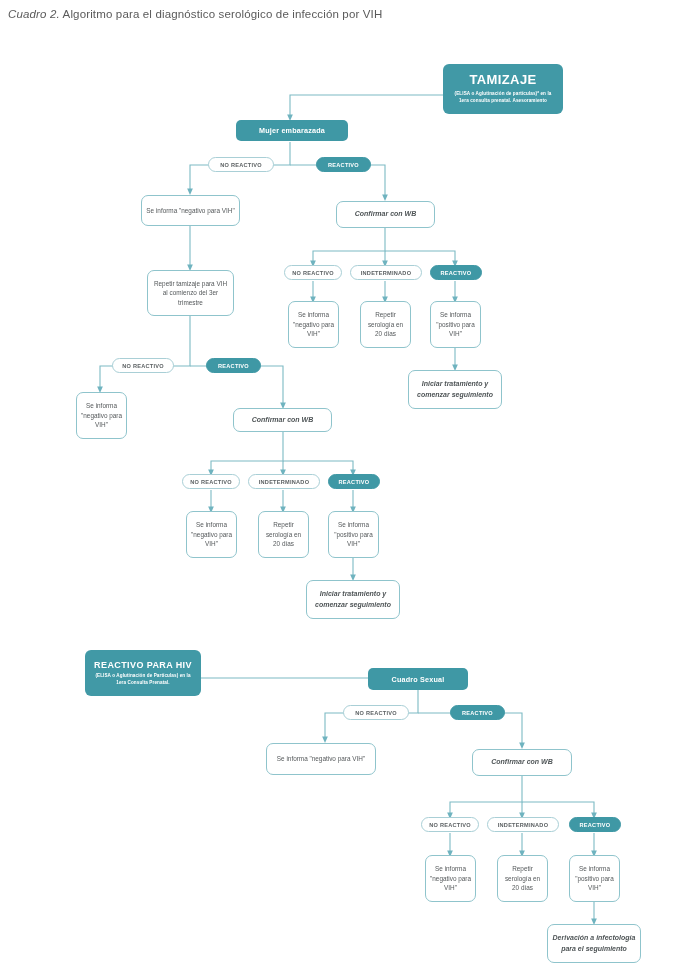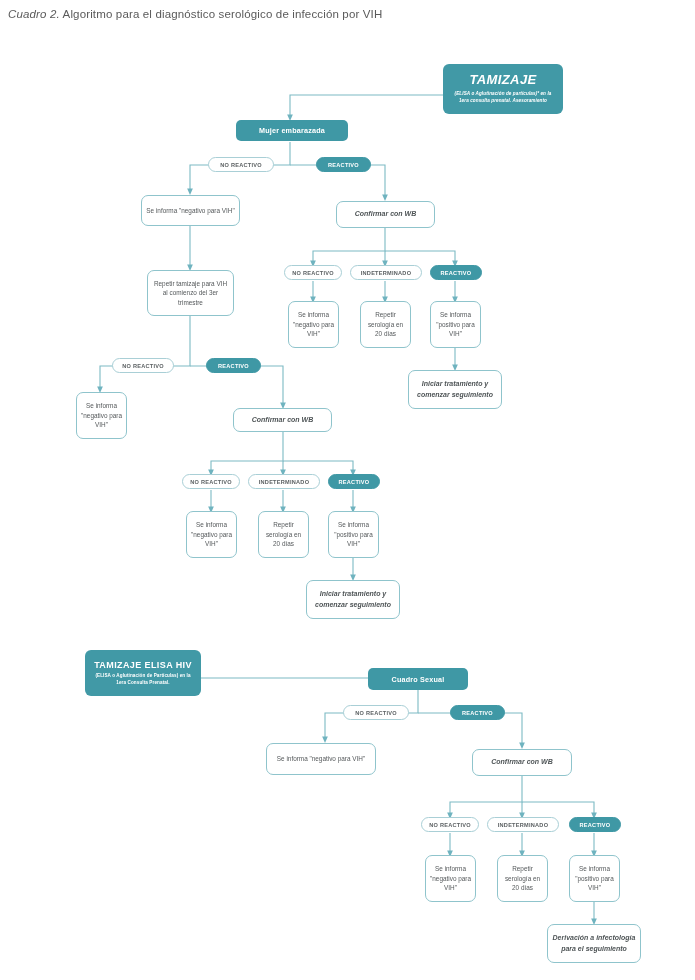--- a/index.html
+++ b/index.html
@@ -100,21 +100,21 @@
       <path d="M522,776 L522,802 L450,802 L450,816"></path>
       <path d="M522,802 L522,816"></path>
       <path d="M522,802 L594,802 L594,816"></path>
       <path d="M450,833 L450,854"></path>
       <path d="M522,833 L522,854"></path>
       <path d="M594,833 L594,854"></path>
       <path d="M594,902 L594,922"></path>
     </g>
   </svg>
 
-  <div class="node n-solid" style="left:443px;top:64px;width:120px;height:50px;font-style:italic;">
+  <div class="node n-solid" style="left:443px;top:64px;width:120px;height:50px;">
     <div class="ttl">TAMIZAJE</div>
     <div class="sub">(ELISA o Aglutinación de partículas)* en la 1era consulta prenatal. Asesoramiento</div>
   </div>
 
   <div class="node n-bar" style="left:236px;top:120px;width:112px;height:21px;">Mujer embarazada</div>
 
   <div class="pill pill-open" style="left:208px;top:157px;width:66px;">NO REACTIVO</div>
   <div class="pill pill-solid" style="left:316px;top:157px;width:55px;">REACTIVO</div>
 
   <div class="node n-open" style="left:141px;top:195px;width:99px;height:31px;">Se informa "negativo para VIH"</div>
@@ -144,21 +144,21 @@
   <div class="pill pill-open" style="left:248px;top:474px;width:72px;">INDETERMINADO</div>
   <div class="pill pill-solid" style="left:328px;top:474px;width:52px;">REACTIVO</div>
 
   <div class="node n-open" style="left:186px;top:511px;width:51px;height:47px;">Se informa "negativo para VIH"</div>
   <div class="node n-open" style="left:258px;top:511px;width:51px;height:47px;">Repetir serología en 20 días</div>
   <div class="node n-open" style="left:328px;top:511px;width:51px;height:47px;">Se informa "positivo para VIH"</div>
 
   <div class="node n-open em" style="left:306px;top:580px;width:94px;height:39px;">Iniciar tratamiento y comenzar seguimiento</div>
 
   <div class="node n-solid" style="left:85px;top:650px;width:116px;height:46px;">
-    <div class="ttl" style="font-size:9px;">TAMIZAJE ELISA HIV</div>
+    <div class="ttl" style="font-size:9px;">REACTIVO PARA HIV</div>
     <div class="sub">(ELISA o Aglutinación de Partículas) en la 1era Consulta Prenatal.</div>
   </div>
 
   <div class="node n-bar" style="left:368px;top:668px;width:100px;height:22px;">Cuadro Sexual</div>
 
   <div class="pill pill-open" style="left:343px;top:705px;width:66px;">NO REACTIVO</div>
   <div class="pill pill-solid" style="left:450px;top:705px;width:55px;">REACTIVO</div>
 
   <div class="node n-open" style="left:266px;top:743px;width:110px;height:32px;">Se informa "negativo para VIH"</div>
 

